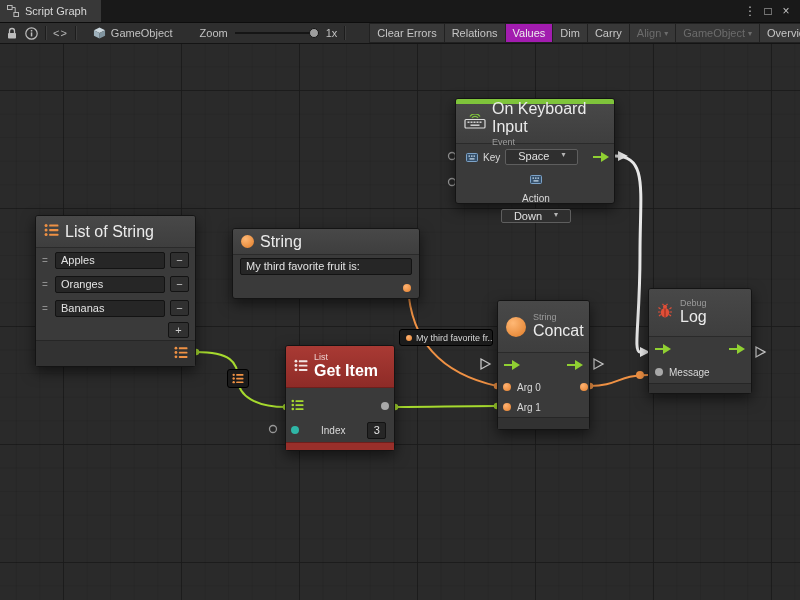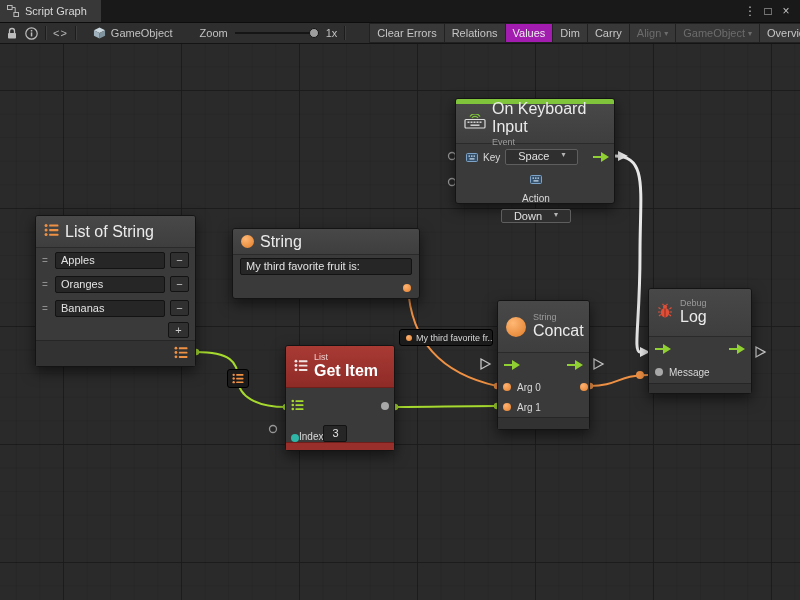--- a/index.html
+++ b/index.html
@@ -349,21 +349,21 @@
                 <circle cx="1.8" cy="6" r="1.3"></circle>
                 <rect x="4.5" y="5.2" width="8" height="1.8" rx="0.5"></rect>
                 <circle cx="1.8" cy="10" r="1.3"></circle>
                 <rect x="4.5" y="9.2" width="8" height="1.8" rx="0.5"></rect>
               </g>
             </svg>
         </span>
         <span style="flex:1;"></span>
         <span class="dot gray" style="margin-right:-2px;"></span>
       </div>
-      <div class="row" style="height:24px; padding:0 8px; gap:0;align-items:flex-end;">
+      <div class="row" style="height:24px; padding:0 8px; gap:22px;">
         <span class="dot teal" style="margin-left:-3px;"></span>
         <span class="lbl">Index</span>
         <span class="field" style="width:24px; text-align:center;">3</span>
       </div>
     </div>
     <div class="red-footer"></div>
   </div>
 
   <div class="node" style="left:497px; top:256px; width:93px;">
     <div class="node-header" style="height:52px; gap:7px;">

